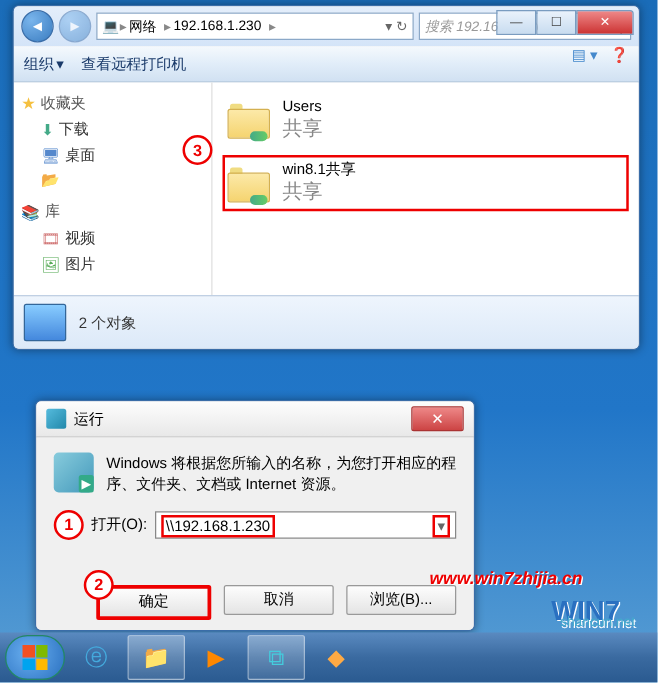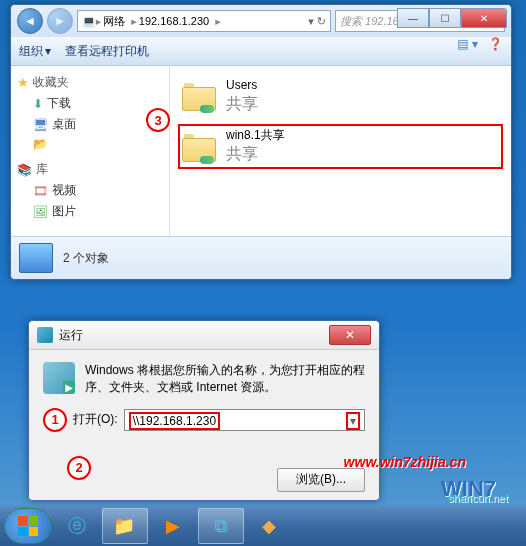--- a/index.html
+++ b/index.html
@@ -164,20 +164,22 @@
       <div class="annot" style="position:relative;left:0;top:0">1</div>
       <span>打开(O):</span>
       <div class="run-input">
         <span>\\192.168.1.230</span>
         <span style="margin-left:auto;color:#666">▾</span>
       </div>
     </div>
   </div>
   <div class="run-buttons" style="position:relative">
     <div class="annot" style="left:38px;top:-4px">2</div>
+    <div class="btn sel">确定</div>
+    <div class="btn">取消</div>
     <div class="btn">浏览(B)...</div>
   </div>
 </div>
 
 <div class="watermark" style="right:60px;bottom:76px;font-size:14px">www.win7zhijia.cn</div>
 <div class="watermark" style="right:30px;bottom:44px;font-size:22px;color:#2a70c0;font-style:normal">WIN7</div>
 <div class="watermark" style="right:18px;bottom:42px;font-size:11px;color:#4ac;font-style:normal;font-weight:normal">shancun.net</div>
 
 <div class="taskbar">
   <div class="start">

